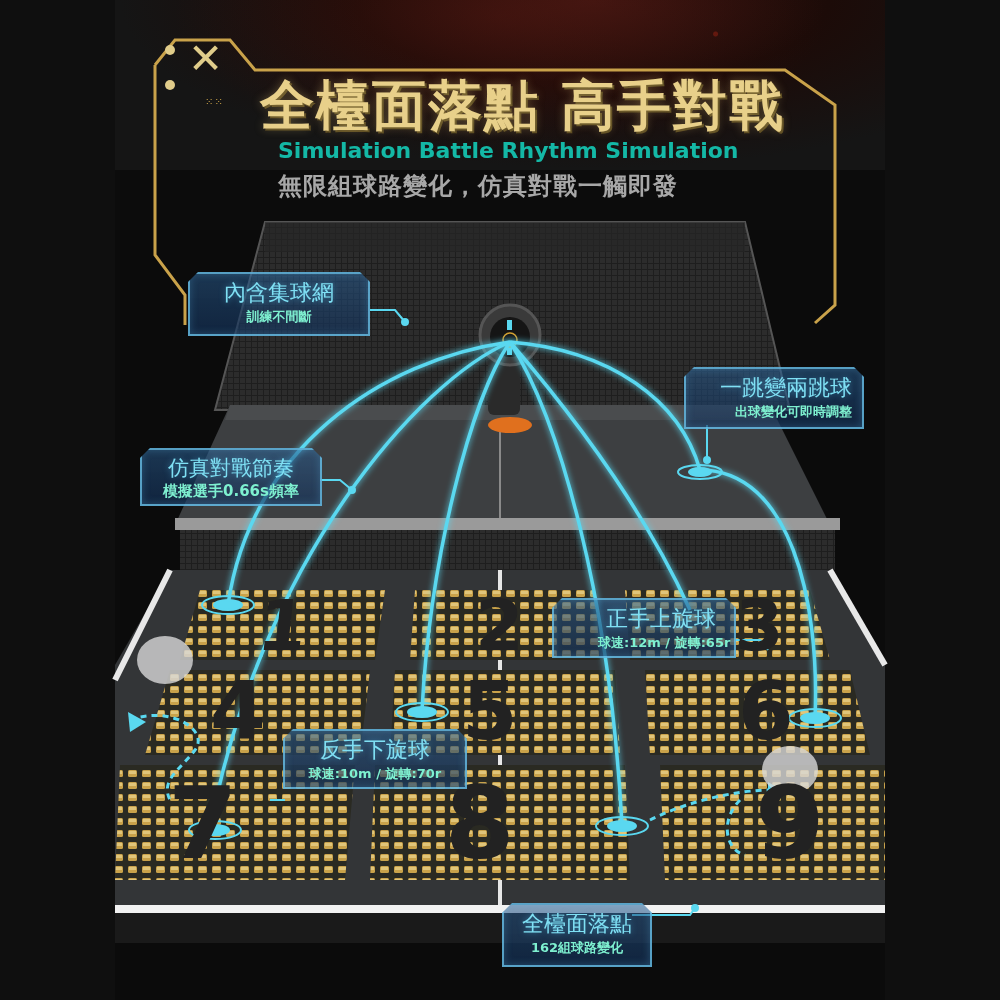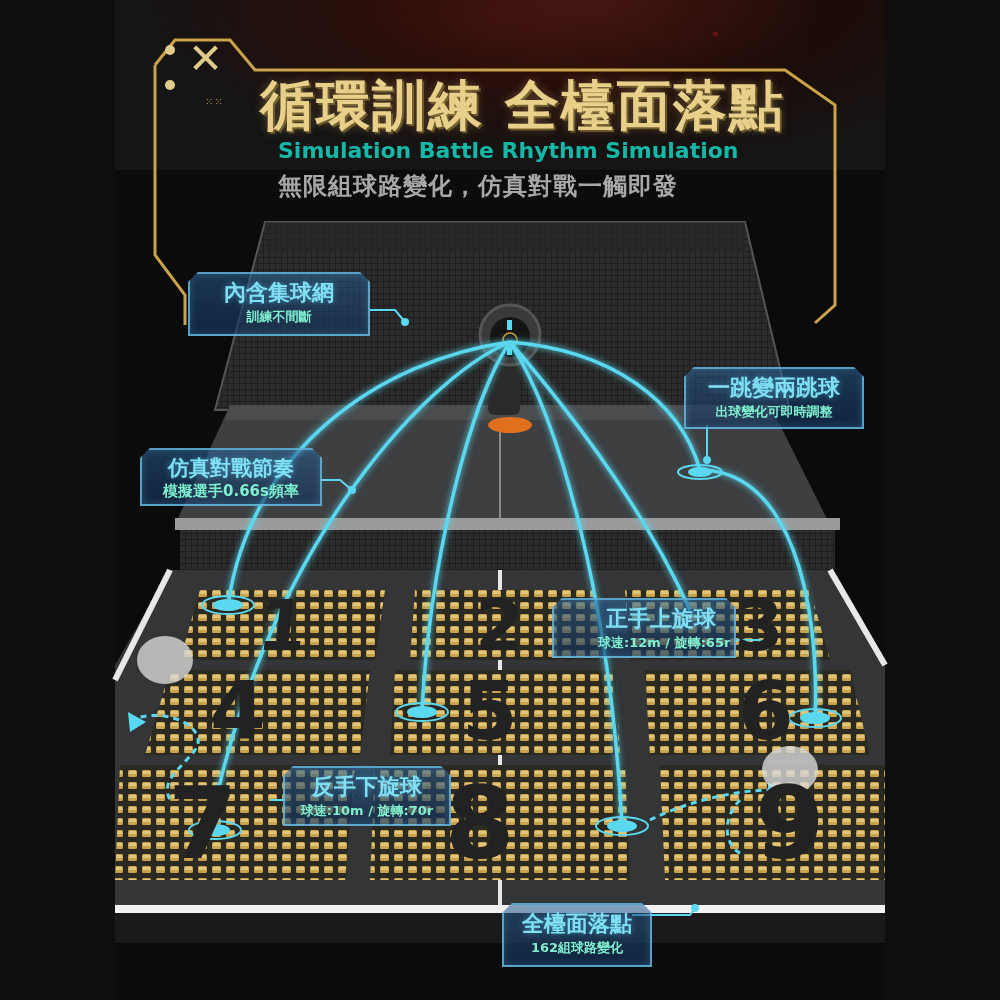--- a/index.html
+++ b/index.html
@@ -27,21 +27,21 @@
   .title-sub-zh { position: absolute; left: 278px; top: 170px; font-size: 24px; font-weight: bold; color: #a8a8a8; white-space: nowrap; letter-spacing: 1px; }
 
   
   .scene { position: absolute; left: 0; top: 0; width: 1000px; height: 1000px; }
   .scene svg { position: absolute; inset: 0; }
 
   
   .callout { position: absolute; background: linear-gradient(180deg, rgba(40,90,140,.55), rgba(20,50,90,.65));
     border: 2px solid rgba(110,200,240,.75); box-shadow: 0 0 10px rgba(90,200,255,.45), inset 0 0 8px rgba(100,200,255,.25);
     text-align: center; padding: 4px 10px; clip-path: polygon(10px 0, calc(100% - 10px) 0, 100% 10px, 100% 100%, 0 100%, 0 10px); }
-  .callout .c-title { display: block; color: #7fe0f4; font-weight: bold; white-space: nowrap; text-shadow: 0 0 6px rgba(90,210,255,.5); }
+  .callout .c-title { display: block; color: #7fe0f4; font-weight: normal; white-space: nowrap; text-shadow: 0 0 6px rgba(90,210,255,.5); }
   .callout .c-sub { display: block; color: #7ef0d0; font-weight: bold; white-space: nowrap; }
 
   .zone-num { position: absolute; font-family: "DejaVu Sans", sans-serif; font-weight: bold; color: #222; }
 </style>
 </head>
 <body>
 
 <div class="stage">
   <div class="top-art"></div>
   <div class="dark-band"></div>
@@ -172,45 +172,45 @@
   <svg width="705" height="300" viewBox="0 0 705 300">
     <path d="M10,40 L30,15 L85,15 L110,45 L640,45 L690,80 L690,280 L670,298 M10,40 L10,230 L40,270 L40,300" fill="none" stroke="#c9a24a" stroke-width="3"></path>
   </svg>
 </div>
 
 <div style="position:absolute;left:165px;top:45px;width:10px;height:10px;border-radius:50%;background:#e0cc8a;"></div>
 <div style="position:absolute;left:165px;top:80px;width:10px;height:10px;border-radius:50%;background:#e0cc8a;"></div>
 <div style="position:absolute;left:188px;top:38px;font-size:42px;color:#e0cc8a;line-height:1;">✕</div>
 <div style="position:absolute;left:205px;top:96px;font-size:10px;color:#c9a24a;letter-spacing:1px;">⁙⁙</div>
 
-<div class="title-main">循環訓練 全檯面落點</div>
+<div class="title-main">全檯面落點 高手對戰</div>
 <div class="title-sub-en">Simulation Battle Rhythm Simulation</div>
 <div class="title-sub-zh">無限組球路變化，仿真對戰一觸即發</div>
 
 <div class="callout" style="left:188px;top:272px;width:182px;height:64px;">
   <span class="c-title" style="font-size:22px;">內含集球網</span>
   <span class="c-sub" style="font-size:13px;">訓練不間斷</span>
 </div>
 
-<div class="callout" style="left:684px;top:367px;width:180px;height:62px;">
+<div class="callout" style="left:684px;top:367px;width:180px;height:62px;text-align:right;">
   <span class="c-title" style="font-size:22px;">一跳變兩跳球</span>
   <span class="c-sub" style="font-size:13px;">出球變化可即時調整</span>
 </div>
 
 <div class="callout" style="left:140px;top:448px;width:182px;height:58px;">
   <span class="c-title" style="font-size:21px;">仿真對戰節奏</span>
   <span class="c-sub" style="font-size:15px;">模擬選手0.66s頻率</span>
 </div>
 
 <div class="callout" style="left:552px;top:598px;width:184px;height:60px;padding-left:44px;">
   <span class="c-title" style="font-size:22px;">正手上旋球</span>
   <span class="c-sub" style="font-size:13px;text-align:center;">球速:12m / 旋轉:65r</span>
 </div>
 
-<div class="callout" style="left:283px;top:766px;width:168px;height:60px;">
+<div class="callout" style="left:283px;top:729px;width:184px;height:60px;">
   <span class="c-title" style="font-size:22px;">反手下旋球</span>
   <span class="c-sub" style="font-size:13px;">球速:10m / 旋轉:70r</span>
 </div>
 
 <div class="callout" style="left:482px;top:903px;width:150px;height:64px;margin-left:20px;">
   <span class="c-title" style="font-size:22px;">全檯面落點</span>
   <span class="c-sub" style="font-size:13px;">162組球路變化</span>
 </div>
 
 </body></html>

